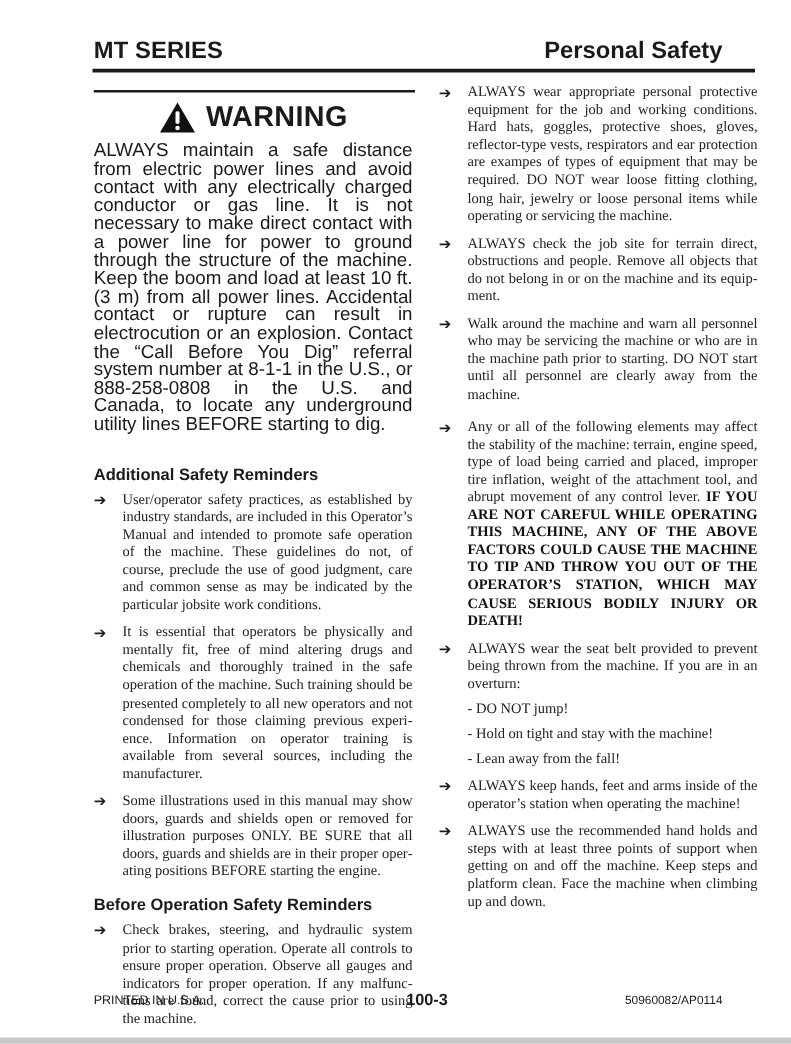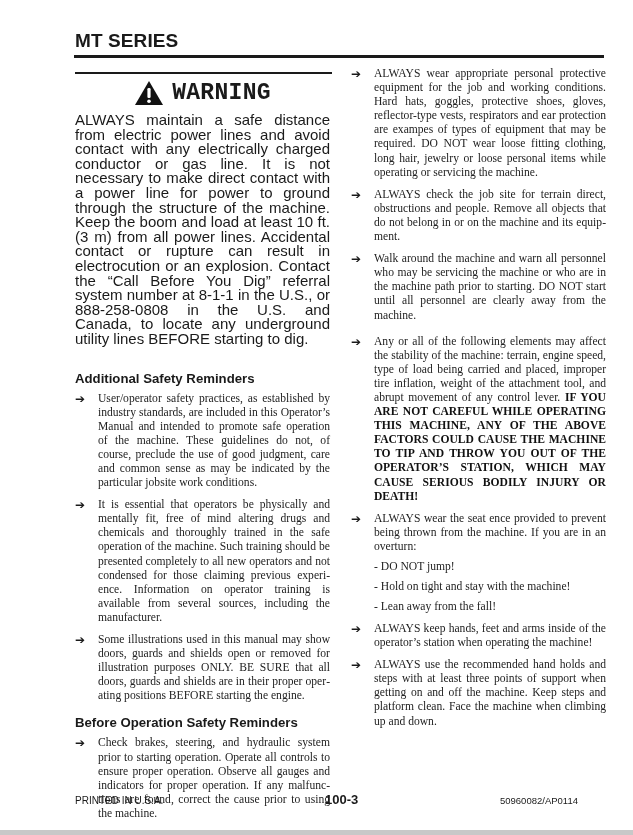--- a/index.html
+++ b/index.html
@@ -13,21 +13,21 @@
     .hdr-left { position: absolute; left: 75px; top: 30px; font-family: "Liberation Sans", sans-serif; font-weight: bold; font-size: 19px; letter-spacing: 0.1px; }
     .hdr-right { position: absolute; right: 29px; top: 30px; font-family: "Liberation Sans", sans-serif; font-weight: bold; font-size: 19px; }
     .hdr-rule { position: absolute; left: 74px; top: 55px; width: 530px; height: 3px; background: #1a1a1a; }
 
     .col-left { position: absolute; left: 75px; top: 72px; width: 255px; }
     .col-right { position: absolute; left: 351px; top: 67px; width: 255px; }
 
     .warn-rule { height: 2px; background: #1a1a1a; width: 257px; margin-bottom: 6px; }
     .warn-head { display: flex; align-items: center; justify-content: center; gap: 8px; margin-bottom: 7px; }
     .warn-head svg { width: 30px; height: 26px; }
-    .warn-title { font-family: Liberation Mono, monospace; font-weight: bold; font-size: 23px; letter-spacing: 0.3px; }
+    .warn-title { font-family: Liberation Sans, sans-serif; font-weight: bold; font-size: 23px; letter-spacing: 0.3px; }
     .warn-body {
       font-family: "Liberation Sans", sans-serif; font-weight: normal; font-size: 15px; line-height: 14.6px;
       text-align: justify; hyphens: manual;
     }
 
     .section-title { font-family: "Liberation Sans", sans-serif; font-weight: bold; font-size: 13.2px; margin: 0 0 6px 0; }
 
     .bullets { list-style: none; margin: 0; padding: 0; }
     .bullet { display: flex; margin-bottom: 8px; }
     .bullet .arrow { width: 23px; flex: 0 0 23px; font-size: 12px; line-height: 14px; font-family: "DejaVu Sans", sans-serif; font-weight: bold; }
@@ -40,20 +40,21 @@
 
     .footer-left { position: absolute; left: 75px; top: 795px; font-family: "Liberation Sans", sans-serif; font-size: 10px; }
     .footer-mid { position: absolute; left: 325px; top: 792px; font-family: "Liberation Sans", sans-serif; font-weight: bold; font-size: 13px; }
     .footer-right { position: absolute; right: 29px; top: 795px; font-family: "Liberation Sans", sans-serif; font-size: 9.5px; }
   </style>
 </head>
 <body>
 
 <div class="page">
   <div class="hdr-left">MT SERIES</div>
+  <div class="hdr-right">Personal Safety</div>
   <div class="hdr-rule"></div>
 
   <div class="col-left">
     <div class="warn-rule"></div>
     <div class="warn-head">
       <svg viewBox="0 0 30 26">
         <path d="M15 1 L29 25 L1 25 Z" fill="#111"></path>
         <rect x="13.4" y="8" width="3.2" height="10" rx="1.2" fill="#fff"></rect>
         <circle cx="15" cy="21.3" r="1.8" fill="#fff"></circle>
       </svg>
@@ -106,21 +107,21 @@
 
     <div style="height:4px"></div>
     <ul class="bullets">
       <li class="bullet">
         <span class="arrow">➔</span>
         <span class="txt"><span>Any or all of the following elements may affect the stability of the machine: terrain, engine speed, type of load being carried and placed, improper tire inflation, weight of the attachment tool, and abrupt movement of any control lever. </span><b>IF YOU ARE NOT CAREFUL WHILE OPERATING THIS MACHINE, ANY OF THE ABOVE FACTORS COULD CAUSE THE MACHINE TO TIP AND THROW YOU OUT OF THE OPERATOR’S STATION, WHICH MAY CAUSE SERIOUS BODILY INJURY OR DEATH!</b></span>
       </li>
       <li class="bullet">
         <span class="arrow">➔</span>
         <span class="txt">
-          <span>ALWAYS wear the seat ence provided to prevent being thrown from the machine. If you are in an overturn:</span>
+          <span>ALWAYS wear the seat belt provided to prevent being thrown from the machine. If you are in an overturn:</span>
           <div class="sub">- DO NOT jump!</div>
           <div class="sub">- Hold on tight and stay with the machine!</div>
           <div class="sub">- Lean away from the fall!</div>
         </span>
       </li>
       <li class="bullet">
         <span class="arrow">➔</span>
         <span class="txt">ALWAYS keep hands, feet and arms inside of the operator’s station when operating the machine!</span>
       </li>
       <li class="bullet">

